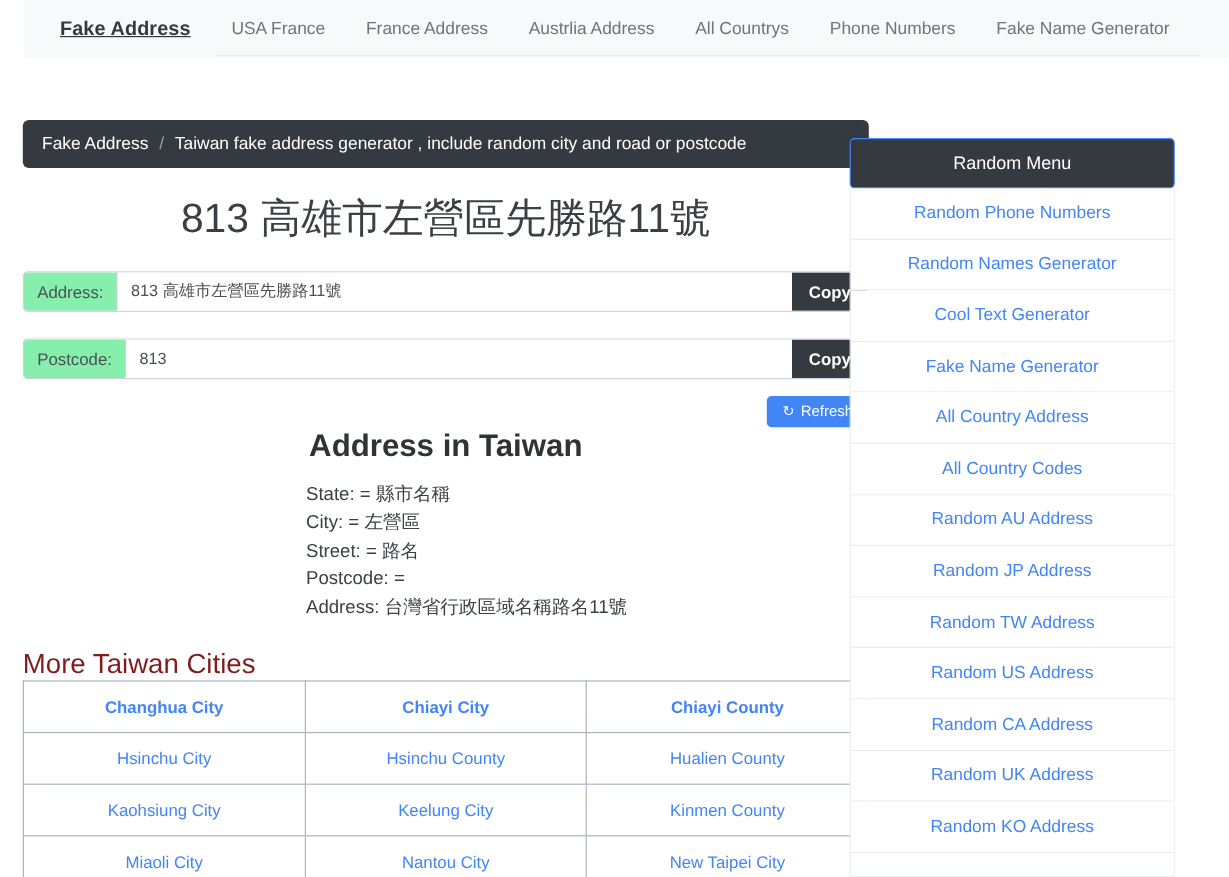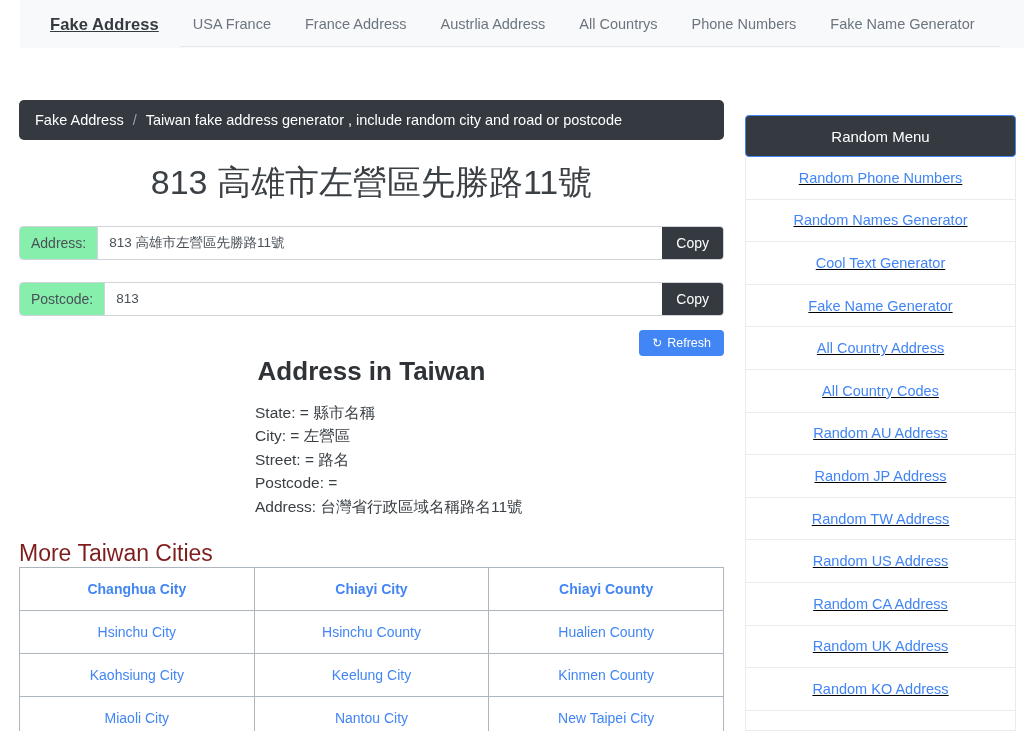--- a/index.html
+++ b/index.html
@@ -41,21 +41,21 @@
     margin-right: 34px;
     white-space: nowrap;
     text-decoration: none;
   }
   .nav-link:last-child { margin-right: 0; }
 
   
   .page { position: absolute; left: 0; top: 48px; width: 1024px; height: 683px; }
 
   .main-col { position: absolute; left: 19px; top: 52px; width: 705px; }
-  .side-col { position: absolute; left: 745px; top: 67px; width: 271px; }
+  .side-col { position: absolute; left: 708px; top: 67px; width: 271px; }
 
   
   .breadcrumb {
     height: 40px;
     background: #343a40;
     border-radius: 5px;
     display: flex;
     align-items: center;
     padding-left: 16px;
     color: #ffffff;
@@ -107,20 +107,21 @@
     background: #fff;
   }
   .ig-btn {
     background: #343a40;
     color: #fff;
     border: none;
     font-family: "Liberation Sans", sans-serif;
     font-size: 14px;
     padding: 0 14px;
     cursor: pointer;
+    font-weight: bold;
   }
 
   
   .refresh-row { display: flex; justify-content: flex-end; margin-top: 14px; }
   .refresh-btn {
     background: #4285f4;
     color: #fff;
     border: none;
     border-radius: 4px;
     font-family: "Liberation Sans", sans-serif;
@@ -178,21 +179,21 @@
     height: 42px;
     background: #343a40;
     border: 1px solid #4285f4;
     border-radius: 4px;
     color: #ffffff;
     font-size: 15px;
     display: flex;
     align-items: center;
     justify-content: center;
   }
-  .menu-list { border-left: 1px solid #e9ecef; border-right: 1px solid #e9ecef; text-decoration: underline; }
+  .menu-list { border-left: 1px solid #e9ecef; border-right: 1px solid #e9ecef; }
   .menu-item {
     height: 42.6px;
     border-bottom: 1px solid #e9ecef;
     display: flex;
     align-items: center;
     justify-content: center;
     color: #4285f4;
     font-size: 14.5px;
     text-decoration: none;
     background: #fff;

